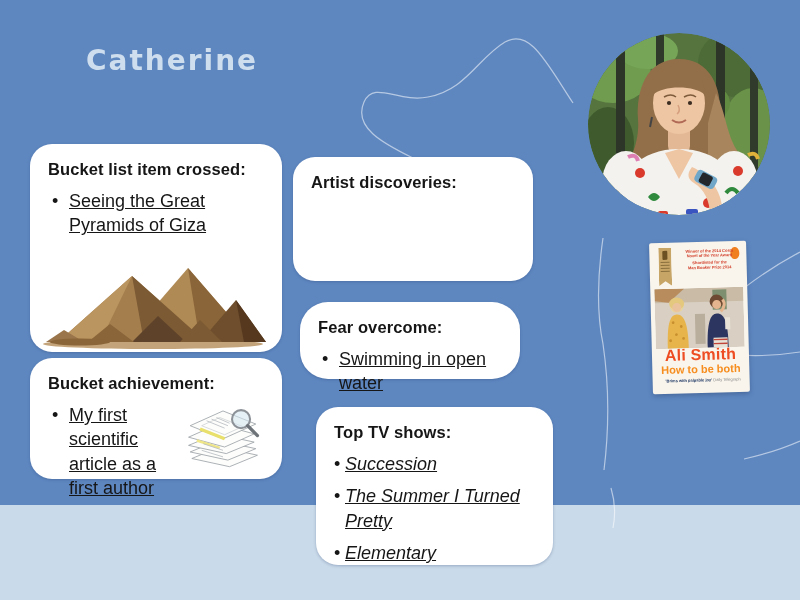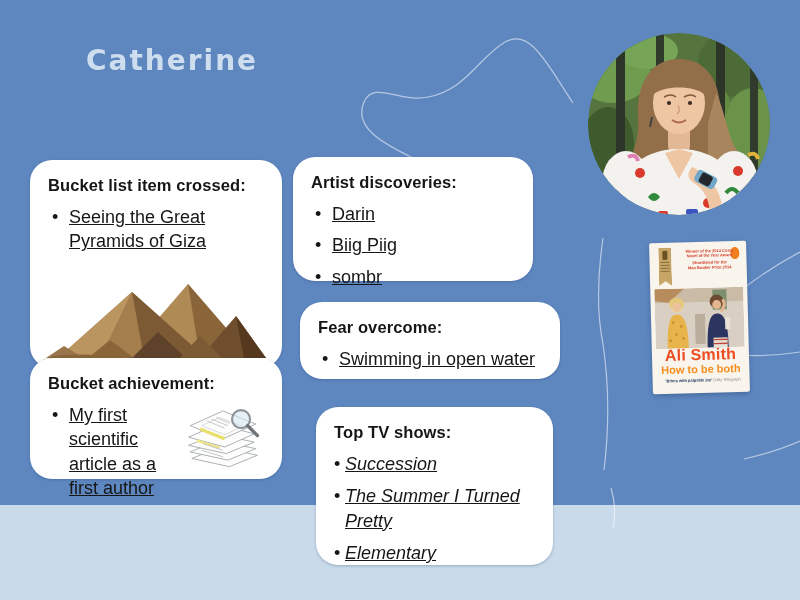--- a/index.html
+++ b/index.html
@@ -20,23 +20,23 @@
   }
   .card{
     position:absolute;z-index:3;background:#ffffff;border-radius:22px;
     padding:16px 18px 14px 18px;box-sizing:border-box;color:#161616;
     box-shadow:0 1px 3px rgba(35,60,105,.3);
   }
   .card h2{margin:0 0 10px 0;font-size:16.5px;font-weight:700;letter-spacing:.1px;}
   .card ul{list-style:none;margin:0;padding:0;font-size:18px;line-height:1.35;text-decoration:underline;}
   .card ul li{position:relative;padding-left:21px;margin-bottom:7px;}
   .card ul li::before{content:"\2022";position:absolute;left:4px;}
-  .card-bucket{left:30px;top:160px;width:252px;height:208px;}
+  .card-bucket{left:30px;top:144px;width:252px;height:208px;}
   .card-artists{left:293px;top:157px;width:240px;height:124px;}
-  .card-fear{left:300px;top:302px;width:260px;height:77px;}
+  .card-fear{left:300px;top:302px;width:220px;height:77px;border-radius:28px;}
   .card-achievement{left:30px;top:358px;width:252px;height:121px;}
   .card-tv{left:300px;top:407px;width:237px;height:158px;margin-left:16px;}
   .card-tv ul li{padding-left:11px;margin-bottom:8px;font-style:italic;}
   .card-tv ul li::before{left:0;font-style:normal;}
   .card-book{left:552px;top:389px;width:216px;height:88px;}
   .italic{font-style:italic;}
   .ach-row{display:flex;align-items:flex-start;}
   .ach-row ul{width:138px;flex:0 0 auto;}
   .papers{margin:-6px 0 0 -4px;}
   .pyramids{position:absolute;left:10px;bottom:2px;}
@@ -162,25 +162,20 @@
       <path d="M 118 58 L 92 84 L 146 84 Z" fill="#5f422a"></path>
       <path d="M 70 66 L 48 84 L 94 84 Z" fill="#8a6539"></path>
       <path d="M 160 62 L 140 84 L 182 84 Z" fill="#7c5a33"></path>
       <path d="M 24 72 L 6 84 L 44 84 Z" fill="#9a744a"></path>
       <ellipse cx="40" cy="84" rx="30" ry="3.5" fill="#8a6539"></ellipse>
     </svg>
   </div>
 
   <div class="card card-artists">
     <h2>Artist discoveries:</h2>
-    <ul>
-      <li>Darin</li>
-      <li>Biig Piig</li>
-      <li>sombr</li>
-    </ul>
   </div>
 
   <div class="card card-fear">
     <h2>Fear overcome:</h2>
     <ul>
       <li>Swimming in open water</li>
     </ul>
   </div>
 
   <div class="card card-achievement">

